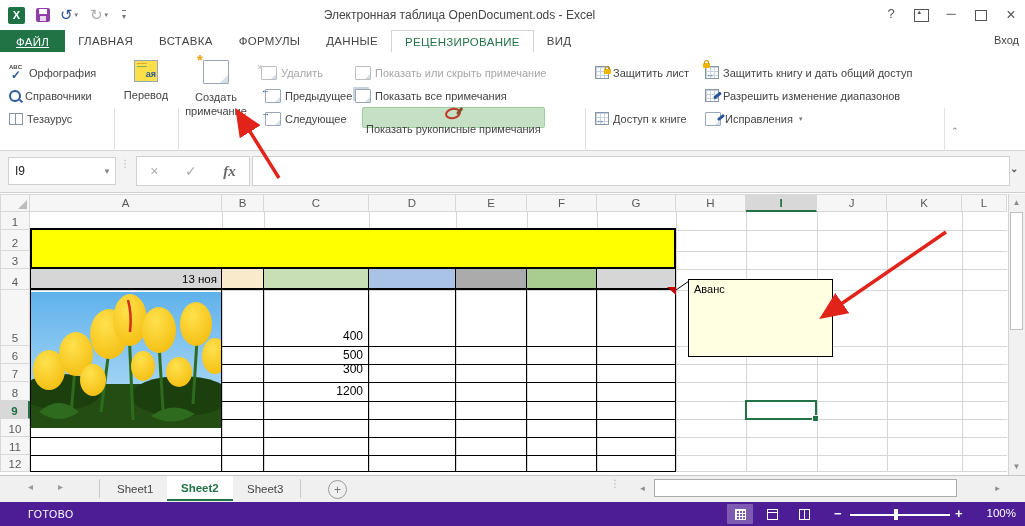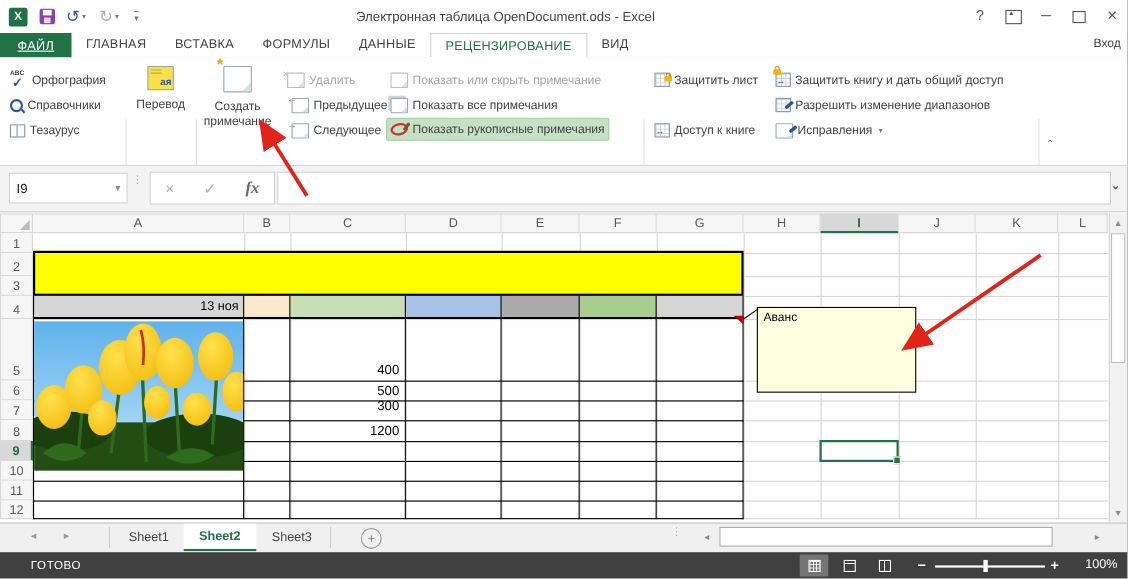--- a/index.html
+++ b/index.html
@@ -116,21 +116,21 @@
   .navarr{top:481px;font-size:10px;color:#9a9a9a;}
   .tabdiv{top:479px;width:1px;height:19px;background:#C9C9C9;}
   .stab{top:476px;height:25px;display:flex;align-items:center;justify-content:center;font-size:11.5px;color:#444;
         padding:0 14px;cursor:pointer;}
   .stab.active{background:#fff;color:#217346;font-weight:bold;border-bottom:2px solid #217346;box-sizing:border-box;}
   .addsheet{top:480px;width:17px;height:17px;border:1px solid #9a9a9a;border-radius:50%;color:#777;display:flex;
             align-items:center;justify-content:center;font-size:12px;cursor:pointer;}
   .hsarrow{top:479px;width:17px;height:19px;color:#8a8a8a;font-size:9px;text-align:center;line-height:19px;background:#F0F0F0;}
   #hthumb{left:654px;top:479px;width:303px;height:18px;background:#fff;border:1px solid #ABABAB;box-sizing:border-box;}
   
-  #statusbar{left:0;top:502px;width:1025px;height:24px;background:#404040;color:#fff;}
+  #statusbar{left:0;top:502px;width:1025px;height:24px;background:#4c1d95;color:#fff;}
   #ready{left:28px;top:6px;font-size:10.5px;letter-spacing:.6px;color:#fff;}
   .viewbtn{top:2px;width:26px;height:20px;display:flex;align-items:center;justify-content:center;cursor:pointer;border-radius:1px;}
   .viewbtn.active{background:rgba(255,255,255,.28);}
   .vico{width:11px;height:11px;border:1px solid #fff;box-sizing:border-box;}
   .vico.grid{background:linear-gradient(#fff 1px,transparent 1px) 0 3px/11px 3px,
              linear-gradient(90deg,#fff 1px,transparent 1px) 3px 0/3px 11px;}
   .vico.layout{background:linear-gradient(transparent 2px,#fff 2px,#fff 3px,transparent 3px);}
   .vico.pbreak{background:linear-gradient(90deg,transparent 4px,#fff 4px,#fff 5px,transparent 5px);}
   .zoomsym{top:4px;color:#fff;font-size:13px;font-weight:bold;cursor:pointer;}
   #ztrack{left:850px;top:12px;width:100px;height:1.5px;background:#fff;cursor:pointer;}
@@ -234,21 +234,21 @@
       <span class="lbl">Следующее</span>
     </div>
     <div class="abs ritem disabled" style="left:352px;top:10px;">
       <span class="ni dis"></span>
       <span class="lbl">Показать или скрыть примечание</span>
     </div>
     <div class="abs ritem" style="left:352px;top:33px;">
       <span class="ni" style="box-shadow:-2px -2px 0 #C9D3DE;"></span>
       <span class="lbl">Показать все примечания</span>
     </div>
-    <div class="abs ritem toggled" style="left:351px;top:55px;">
+    <div class="abs ritem toggled" style="left:362px;top:55px;flex-direction:column;">
       <span class="ink-ell">
           <span class="pen" style="background:#8a4a2b;width:8px;right:-5px;top:1px;"></span>
         </span>
       <span class="lbl">Показать рукописные примечания</span>
     </div>
     <div class="abs grp-label" style="left:180px;width:400px;">Примечания</div>
     <div class="abs vsep" style="left:585px;"></div>
 
     <div class="abs ritem" style="left:592px;top:10px;">
       <span class="sh">

